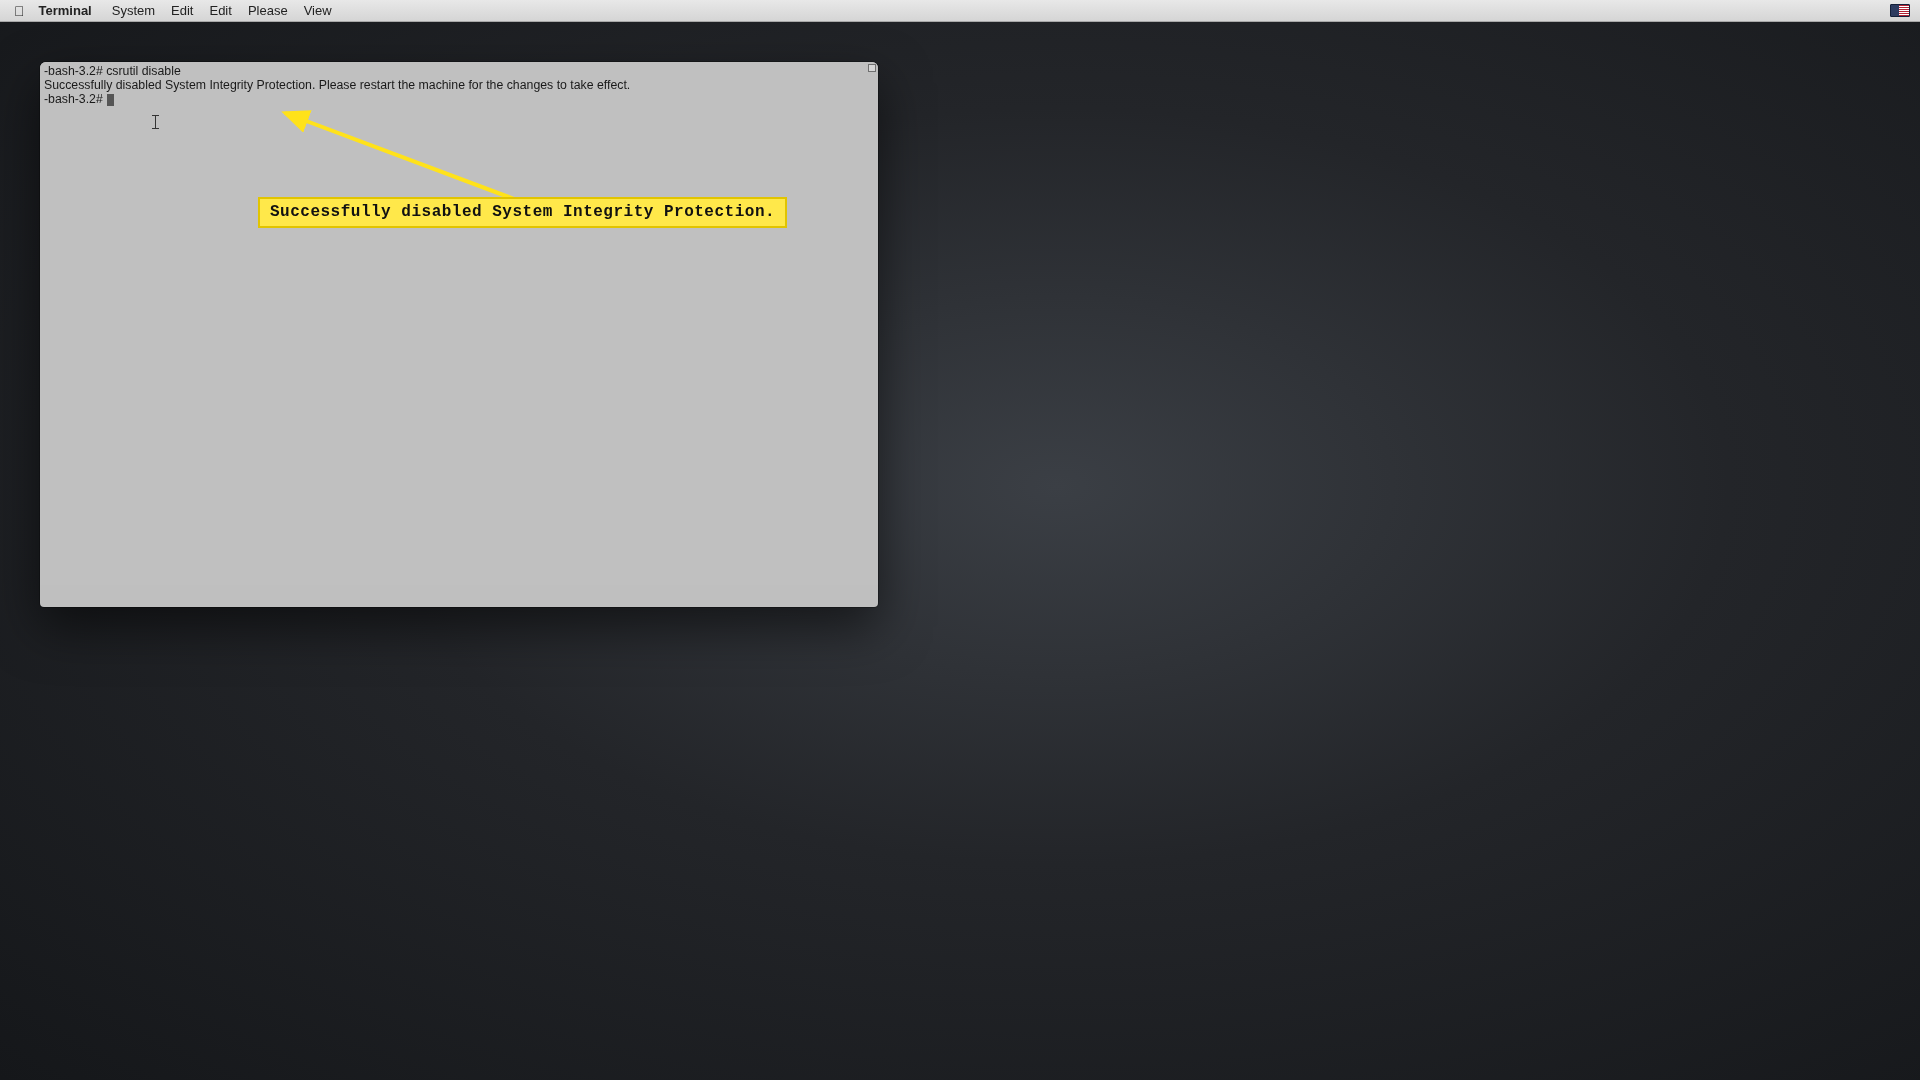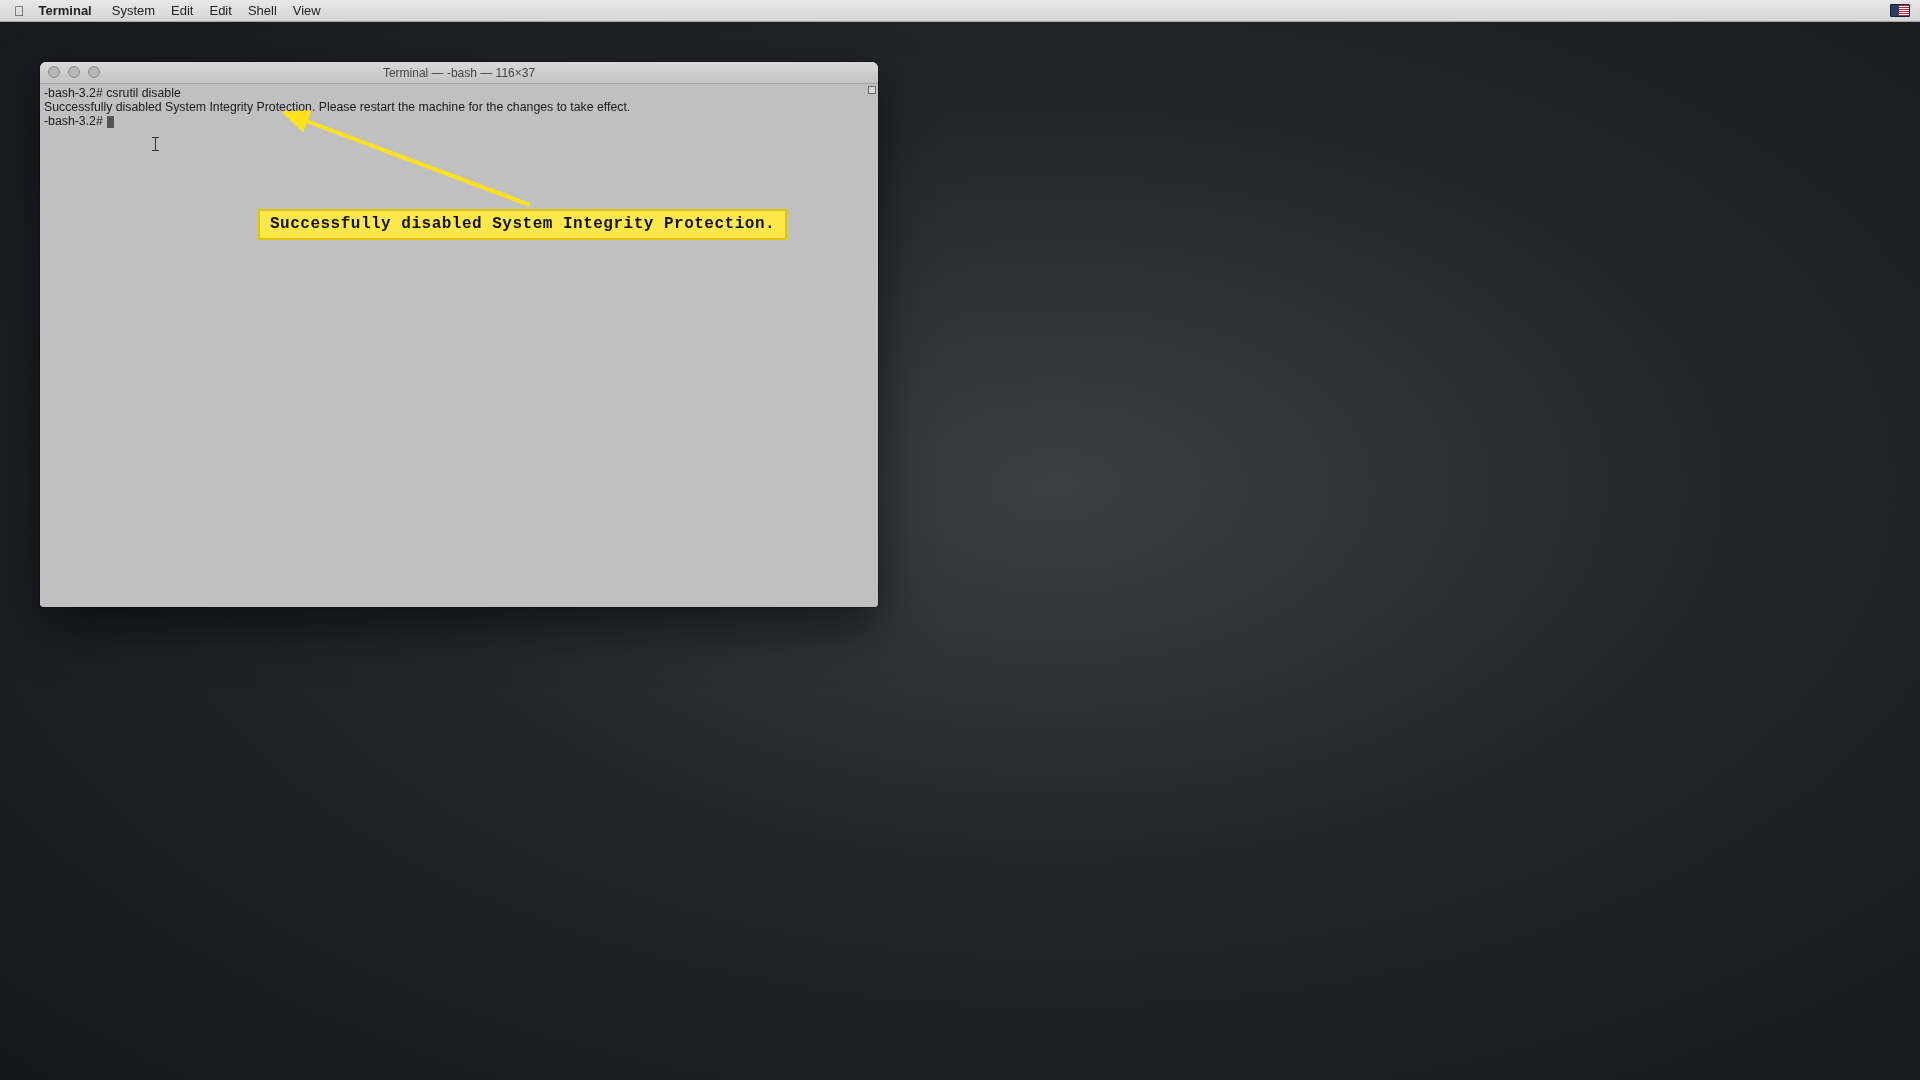--- a/index.html
+++ b/index.html
@@ -83,54 +83,46 @@
     position: absolute; right: 2px; top: 2px; width: 8px; height: 8px;
     border: 1px solid #6f6f6f; background: #d6d6d6;
   }
 
   
   .annotation-svg {
     position: absolute; left: 0; top: 0; width: 1920px; height: 1080px;
     pointer-events: none; z-index: 40;
   }
   .callout {
-    position: absolute; left: 258px; top: 209px;
+    position: absolute; left: 258px; top: 197px;
     background: #ffe84a; border: 2px solid #e1c400;
     padding: 4px 10px 5px;
     font-family: "Menlo","Courier New",monospace;
     font-size: 16px; font-weight: 600; color: #111;
     letter-spacing: .5px;
     z-index: 41; pointer-events: none;
     white-space: nowrap;
   }
 </style>
 </head>
 <body>
 
 <div class="menubar">
   <span class="apple"></span>
   <span class="appname">Terminal</span>
   <span class="menu-item">System</span>
   <span class="menu-item">Edit</span>
   <span class="menu-item">Edit</span>
-  <span class="menu-item">Shell</span>
+  <span class="menu-item">Please</span>
   <span class="menu-item">View</span>
   <span class="spacer"></span>
   <span class="flag"></span>
 </div>
 
 <div class="window">
-  <div class="titlebar">
-    <div class="traffic">
-      <span></span>
-      <span></span>
-      <span></span>
-    </div>
-    <span>Terminal — -bash — 116×37</span>
-  </div>
   <div class="term-body">
     <div class="scroll-marker"></div>
     <div class="term-text"><span>-bash-3.2#</span> <span>csrutil disable</span>
 <span>Successfully disabled System Integrity Protection. Please restart the machine for the changes to take effect.</span>
 <span>-bash-3.2#</span> <span class="prompt-cursor"></span></div>
     <div class="text-caret"></div>
   </div>
 </div>
 
 <svg class="annotation-svg" viewBox="0 0 1920 1080">

